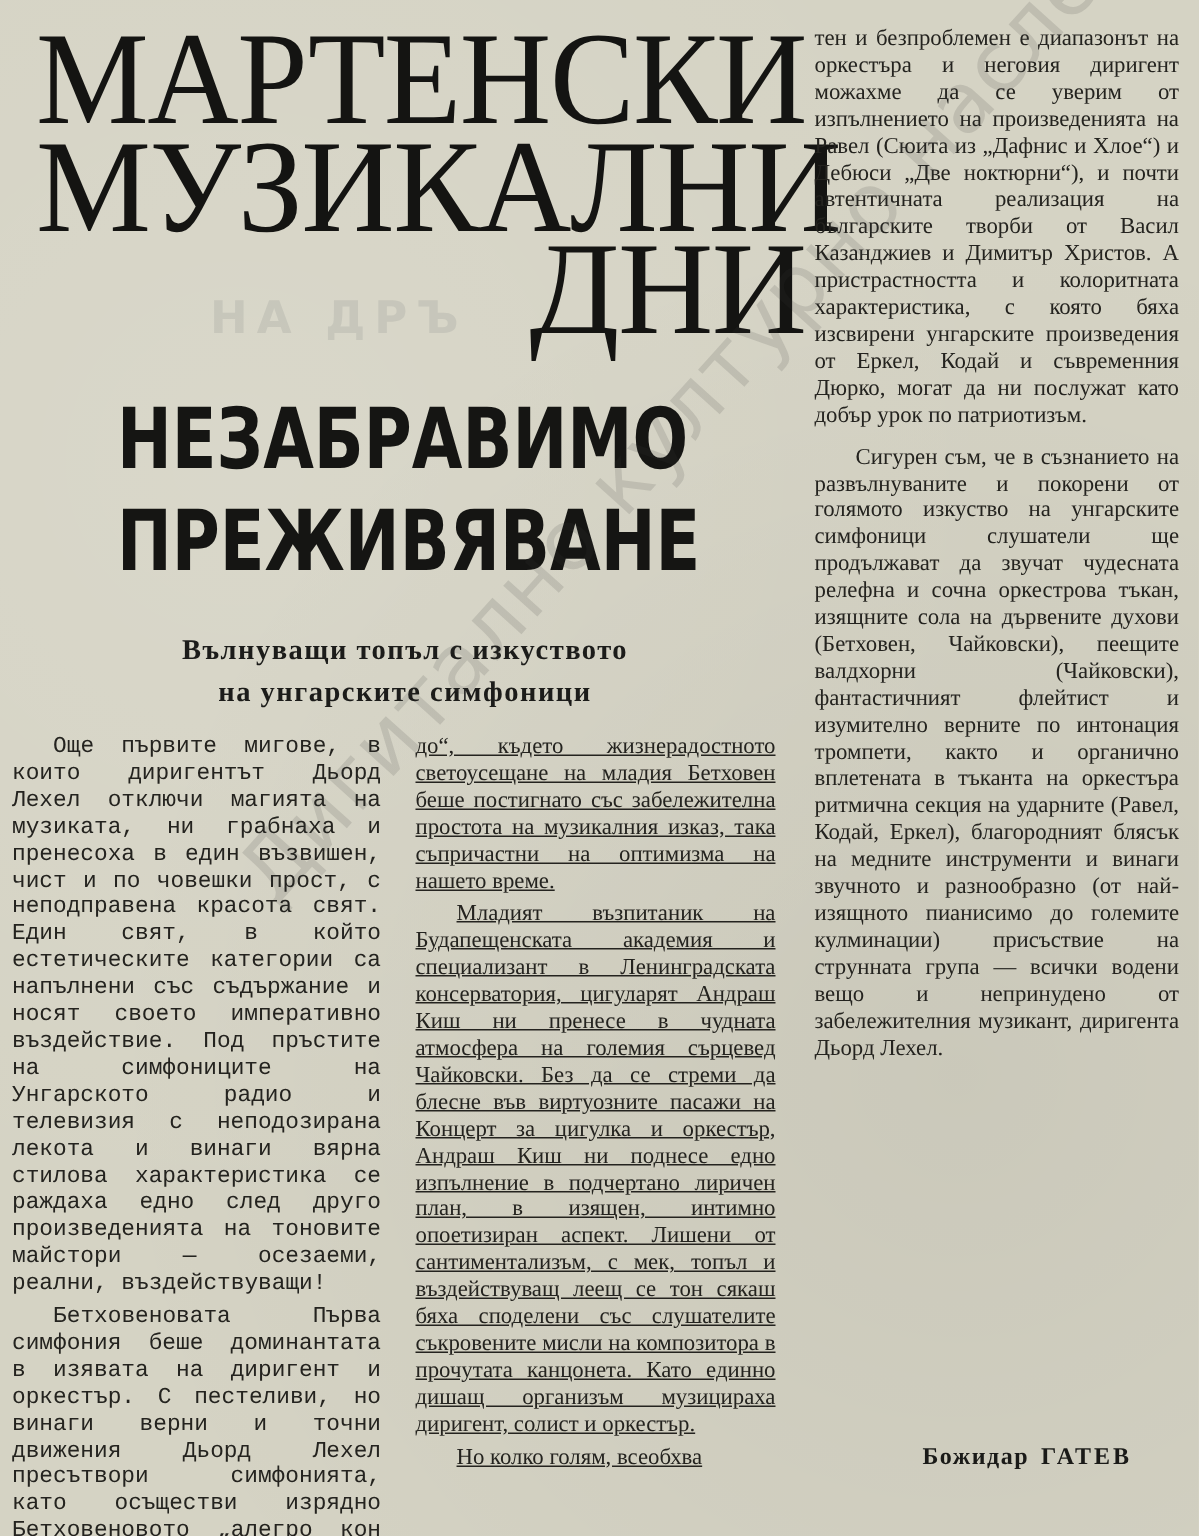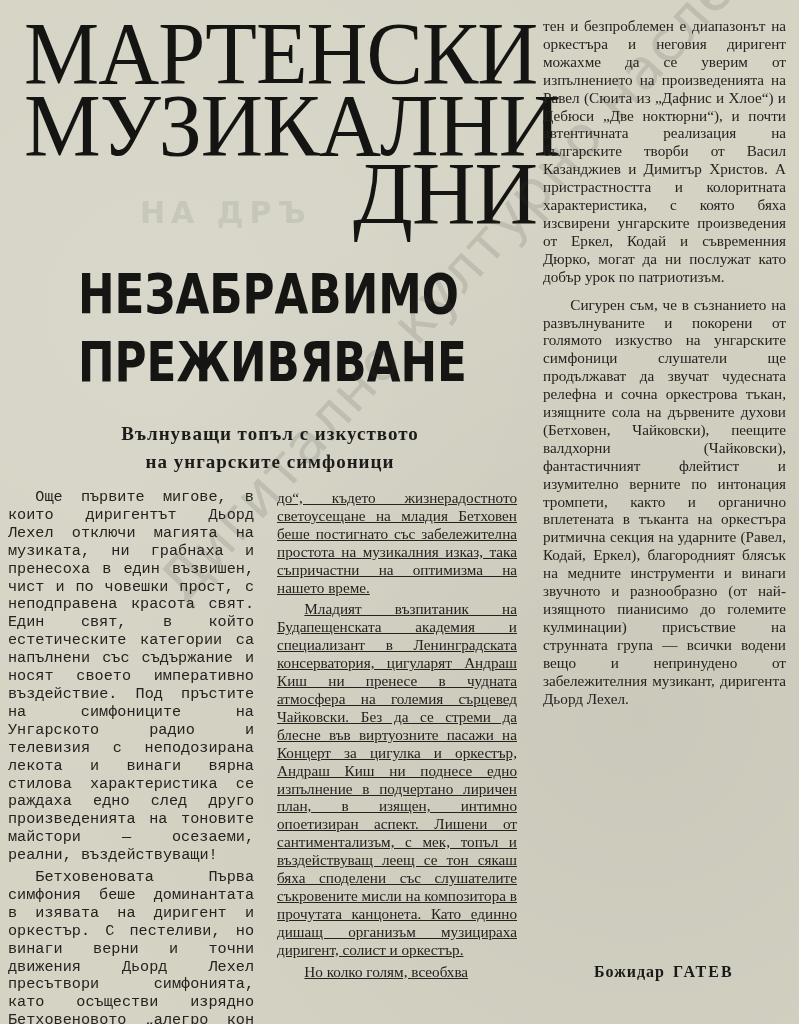--- a/index.html
+++ b/index.html
@@ -45,21 +45,21 @@
   }
   .col p { margin: 0; text-indent: 1.8em; }
   .col p.cont { text-indent: 0; }
   .col p.gap { margin-top: 4px; }
   .col-left { left: 8px; top: 489px; width: 246px; font-family: Liberation Mono, monospace; }
   .col-mid { left: 277px; top: 489px; width: 240px; text-decoration: underline; }
   .col-right { left: 543px; top: 17px; width: 243px; }
   .col-right p.gap2 { margin-top: 10px; }
 
   .byline {
-    position: absolute; left: 594px; top: 963px;
+    position: absolute; left: 615px; top: 963px;
     font-family: "Liberation Serif", "DejaVu Serif", serif;
     font-weight: bold; font-size: 16px; letter-spacing: 1px; color: #1a1a18;
   }
   .byline .surname { letter-spacing: 2px; margin-left: 8px; }
 
   
   .watermark {
     position: absolute; left: 170px; top: 560px;
     font-family: "DejaVu Sans", "Liberation Sans", sans-serif;
     font-size: 56px; color: rgba(60,60,55,0.14); white-space: nowrap;

